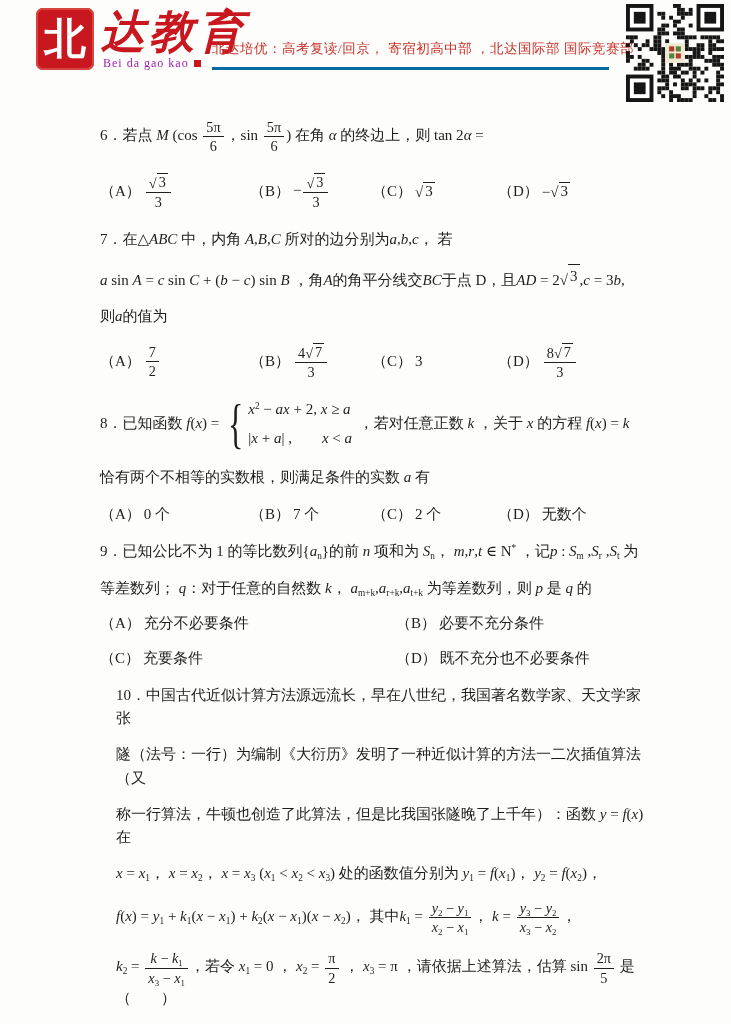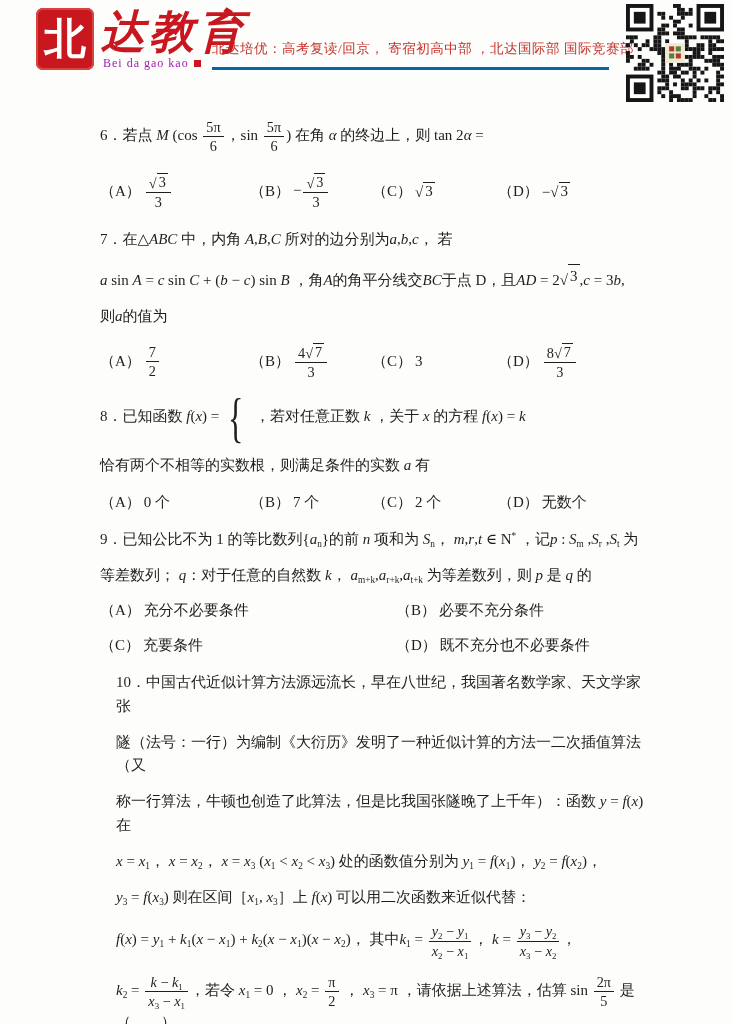--- a/index.html
+++ b/index.html
@@ -393,20 +393,24 @@
                   </span></span>
                 <span class="den">3</span>
               </span></span>
           </div>
       </div>
     </section>
 
     <section class="question q8">
       <div class="q-line">8．已知函数 <i>f</i>(<i>x</i>) = <span class="cases">
             <span class="brace">{</span>
+            <span class="caserows">
+              <span><i>x</i><sup>2</sup> − <i>a</i><i>x</i> + 2, <i>x</i> ≥ <i>a</i></span>
+              <span>|<i>x</i> + <i>a</i>| ,　　<i>x</i> &lt; <i>a</i></span>
+            </span>
           </span> ，若对任意正数 <i>k</i> ，关于 <i>x</i> 的方程 <i>f</i>(<i>x</i>) = <i>k</i></div>
       <div class="q-line">恰有两个不相等的实数根，则满足条件的实数 <i>a</i> 有</div>
       <div class="opts cols4">
         <div class="opt">
             <span>（A）</span>
             <span>0 个</span>
           </div>
         <div class="opt">
             <span>（B）</span>
             <span>7 个</span>
@@ -443,21 +447,20 @@
             <span>既不充分也不必要条件</span>
           </div>
       </div>
     </section>
 
     <section class="question q10">
       <div class="q-line">10．中国古代近似计算方法源远流长，早在八世纪，我国著名数学家、天文学家张</div>
       <div class="q-line">隧（法号：一行）为编制《大衍历》发明了一种近似计算的方法一二次插值算法（又</div>
       <div class="q-line">称一行算法，牛顿也创造了此算法，但是比我国张隧晚了上千年）：函数 <i>y</i> = <i>f</i>(<i>x</i>) 在</div>
       <div class="q-line"><i>x</i> = <i>x</i><sub>1</sub>， <i>x</i> = <i>x</i><sub>2</sub>， <i>x</i> = <i>x</i><sub>3</sub> (<i>x</i><sub>1</sub> &lt; <i>x</i><sub>2</sub> &lt; <i>x</i><sub>3</sub>) 处的函数值分别为 <i>y</i><sub>1</sub> = <i>f</i>(<i>x</i><sub>1</sub>)， <i>y</i><sub>2</sub> = <i>f</i>(<i>x</i><sub>2</sub>)，</div>
-      <div class="q-line"><i>y</i><sub>3</sub> = <i>f</i>(<i>x</i><sub>3</sub>) 则在区间［<i>x</i><sub>1</sub>, <i>x</i><sub>3</sub>］上 <i>f</i>(<i>x</i>) 可以用二次函数来近似代替：</div>
       <div class="q-line"><i>f</i>(<i>x</i>) = <i>y</i><sub>1</sub> + <i>k</i><sub>1</sub>(<i>x</i> − <i>x</i><sub>1</sub>) + <i>k</i><sub>2</sub>(<i>x</i> − <i>x</i><sub>1</sub>)(<i>x</i> − <i>x</i><sub>2</sub>)， 其中<i>k</i><sub>1</sub> = <span class="frac">
             <span class="num"><i>y</i><sub>2</sub> − <i>y</i><sub>1</sub></span>
             <span class="den"><i>x</i><sub>2</sub> − <i>x</i><sub>1</sub></span>
           </span>，  <i>k</i> = <span class="frac">
             <span class="num"><i>y</i><sub>3</sub> − <i>y</i><sub>2</sub></span>
             <span class="den"><i>x</i><sub>3</sub> − <i>x</i><sub>2</sub></span>
           </span>，</div>
       <div class="q-line"><i>k</i><sub>2</sub> = <span class="frac">
             <span class="num"><i>k</i> − <i>k</i><sub>1</sub></span>
             <span class="den"><i>x</i><sub>3</sub> − <i>x</i><sub>1</sub></span>

